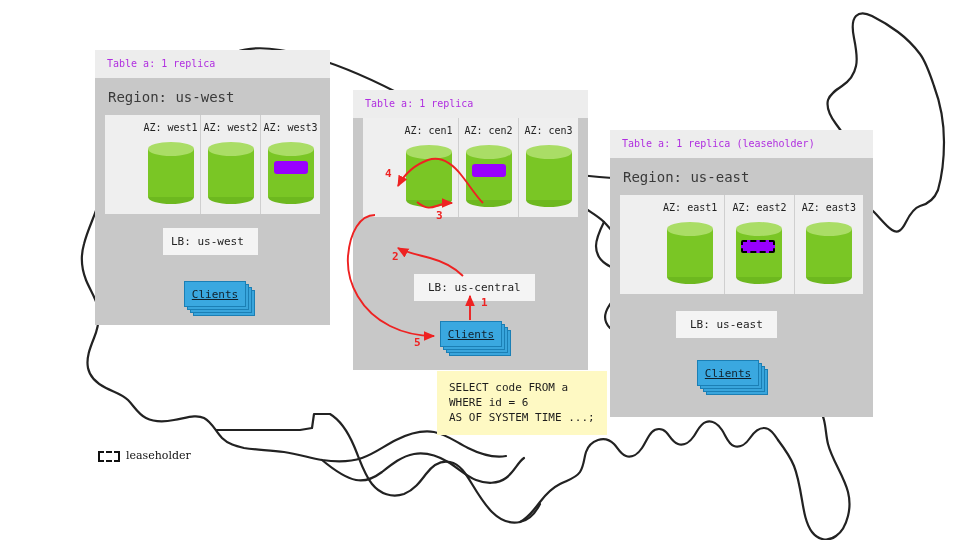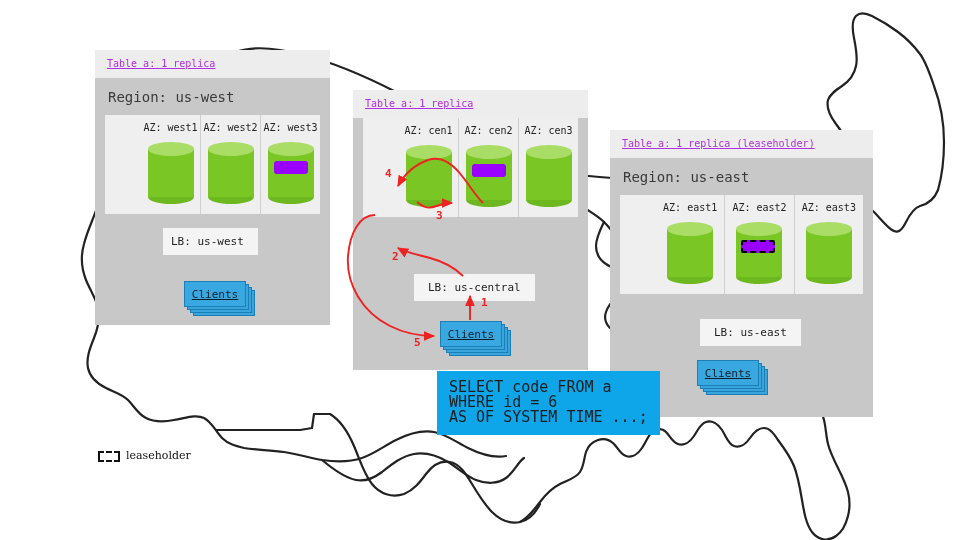--- a/index.html
+++ b/index.html
@@ -29,21 +29,20 @@
     position: absolute;
     background: #c8c8c8;
   }
   .region-title {
     background: #ededed;
     color: #b02fe0;
     font-size: 10px;
     line-height: 1;
     padding: 9px 10px 9px 12px;
     white-space: nowrap;
-    text-decoration: underline;
   }
   .region-name {
     color: #3a3a3a;
     font-size: 14px;
     padding: 11px 0 10px 13px;
     white-space: nowrap;
   }
   .az-row {
     display: flex;
     margin: 0 10px;
@@ -143,23 +142,23 @@
     align-items: center;
     justify-content: center;
     color: #11202b;
     font-size: 11px;
     z-index: 4;
   }
 
   
   .sql-note {
     position: absolute;
-    background: #0ea5e9;
+    background: #fef9c3;
     color: #1d1d1d;
-    font-size: 15px;
+    font-size: 11px;
     line-height: 15px;
     padding: 9px 12px 10px 12px;
     white-space: pre;
   }
 
   
   .legend {
     position: absolute;
     display: flex;
     align-items: flex-end;
@@ -369,21 +368,21 @@
       <div class="az">
         <div class="az-label">AZ: east3</div>
         <div class="cyl">
           <div class="cyl-bottom"></div>
           <div class="cyl-body"></div>
           <div class="cyl-top"></div>
         </div>
       </div>
     </div>
   </div>
-  <div class="lb" style="left:676px; top:319px; z-index:12;margin-left:24px;">LB: us-east</div>
+  <div class="lb" style="left:676px; top:311px; z-index:12;">LB: us-east</div>
   <div class="clients" style="left:697px; top:360px; z-index:12;">
     <div class="sheet s3"></div>
     <div class="sheet s2"></div>
     <div class="sheet s1"></div>
     <div class="sheet s0">Clients</div>
   </div>
 
   <svg id="arrows" viewBox="0 0 960 540">
     <defs>
       <marker id="ah" markerWidth="7" markerHeight="7" refX="5.4" refY="3" orient="auto" markerUnits="strokeWidth">

